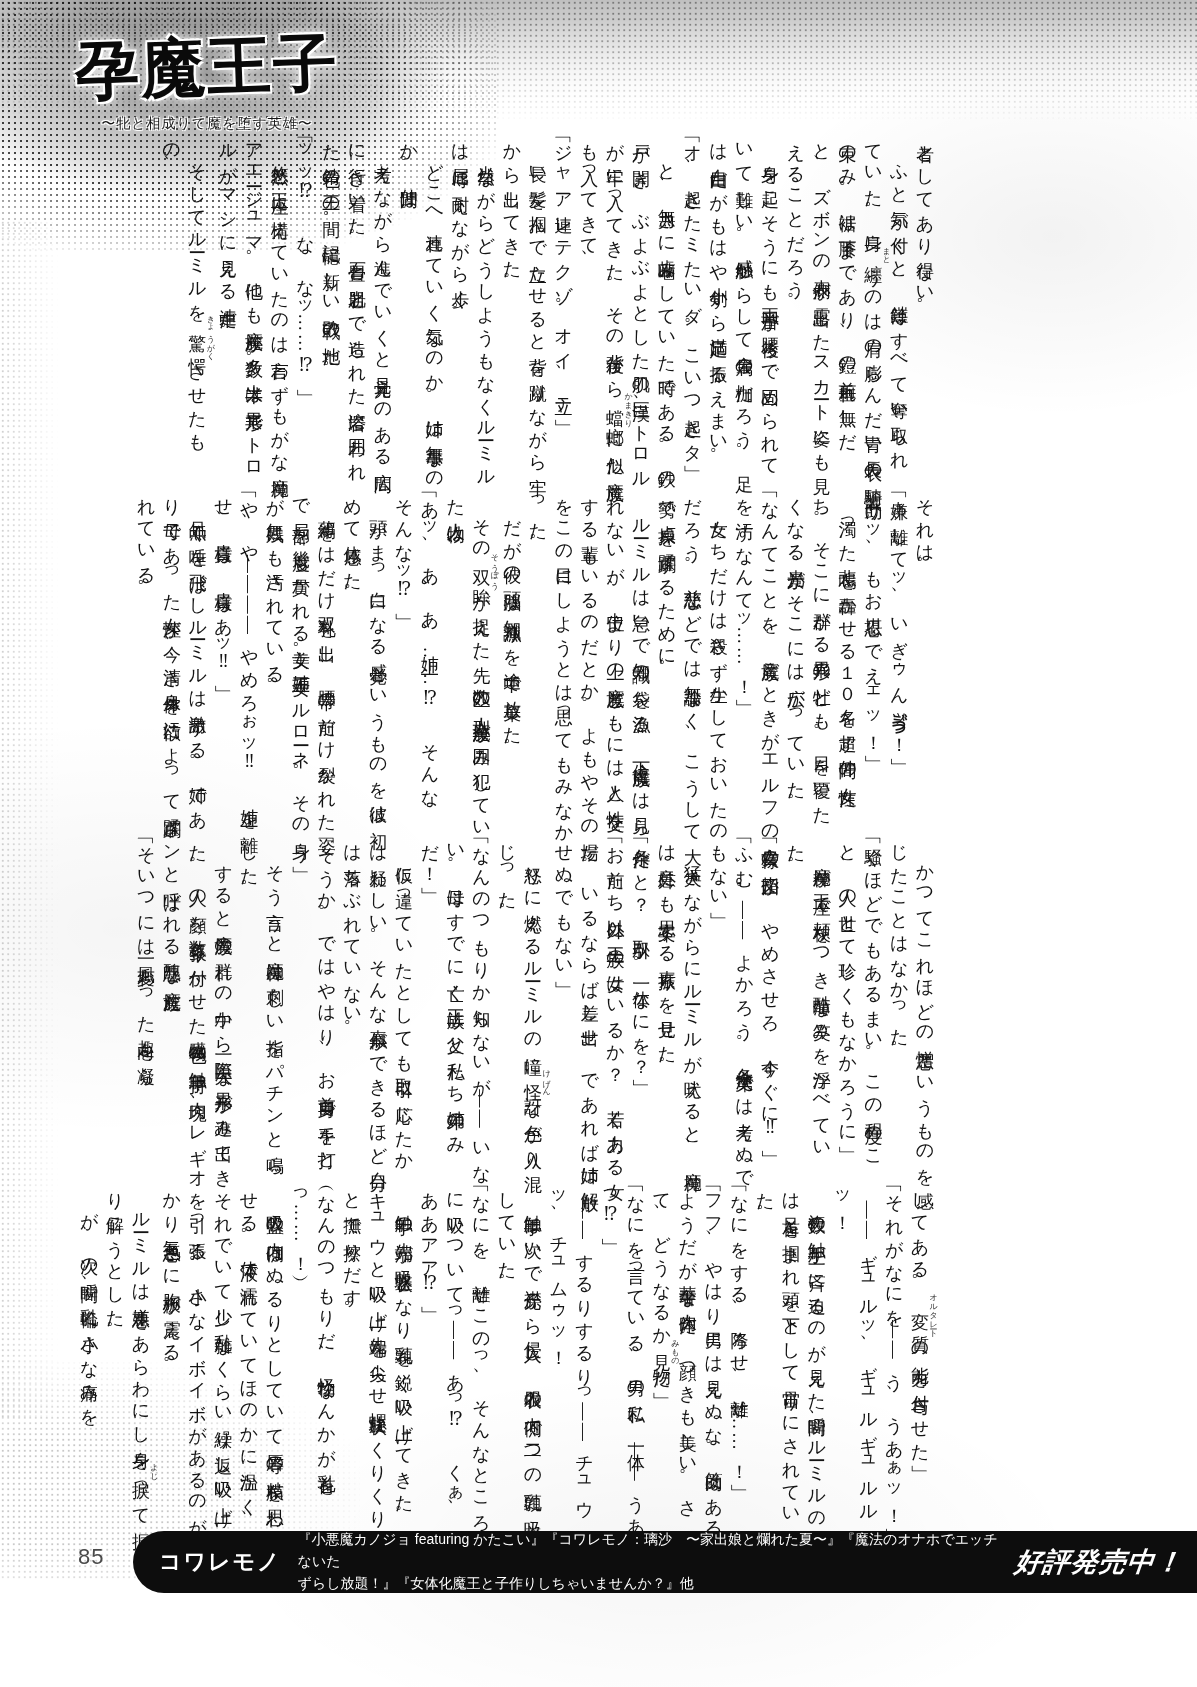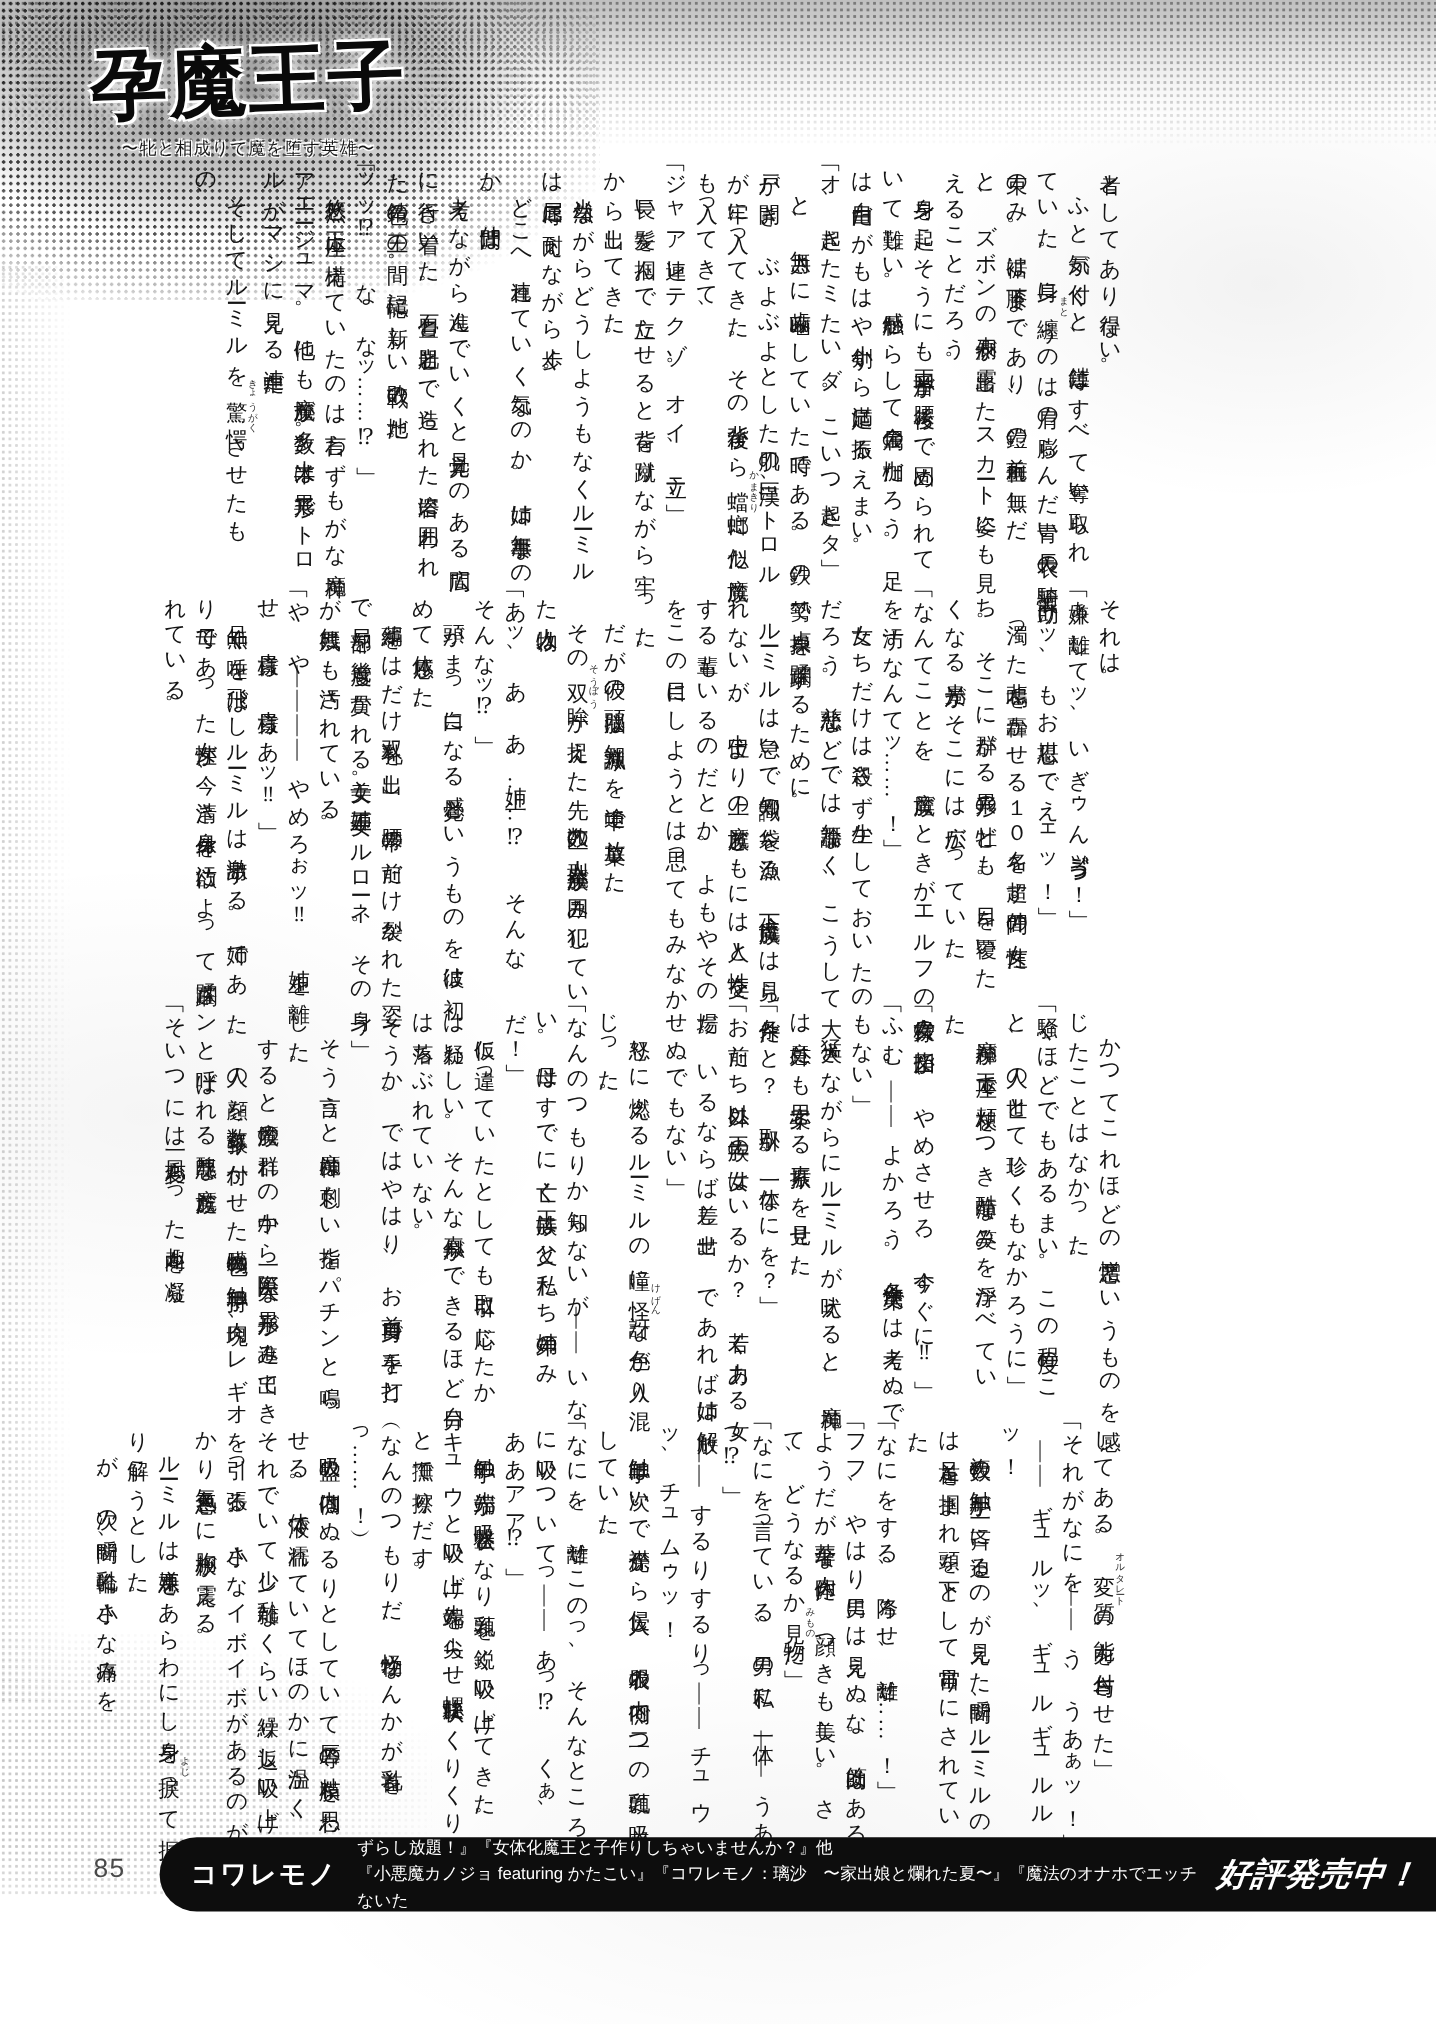--- a/index.html
+++ b/index.html
@@ -181,19 +181,19 @@
       <p>　吸盤の内側はぬるりとしていて唇等の粘膜を思わせる。体液で濡れていてほのかに温かく、それでいて少し乱雑なくらい繰り返し吸い上げ乳頭を引っ張る。小さなイボイボがあるのが分かり気色悪さに胸板が震える。</p>
       <p>　ルーミルは嫌悪をあらわにし身を<ruby>捩<rt>よじ</rt></ruby>って振り解こうとした。</p>
       <p>　が、次の瞬間、乳輪に小さな痛みを</p>
     </section>
 
   <div class="pagenum">85</div>
 
   <div class="footerbar">
     <span class="flabel">コワレモノ</span>
     <div class="ftitles">
+      <div>『小悪魔カノジョ featuring かたこい』『コワレモノ：璃沙　〜家出娘と爛れた夏〜』『魔法のオナホでエッチないた</div>
       <div>ずらし放題！』『女体化魔王と子作りしちゃいませんか？』他</div>
-      <div>『小悪魔カノジョ featuring かたこい』『コワレモノ：璃沙　〜家出娘と爛れた夏〜』『魔法のオナホでエッチないた</div>
     </div>
     <span class="fbanner">好評発売中！</span>
   </div>
 
 </div>
 
 </body></html>

